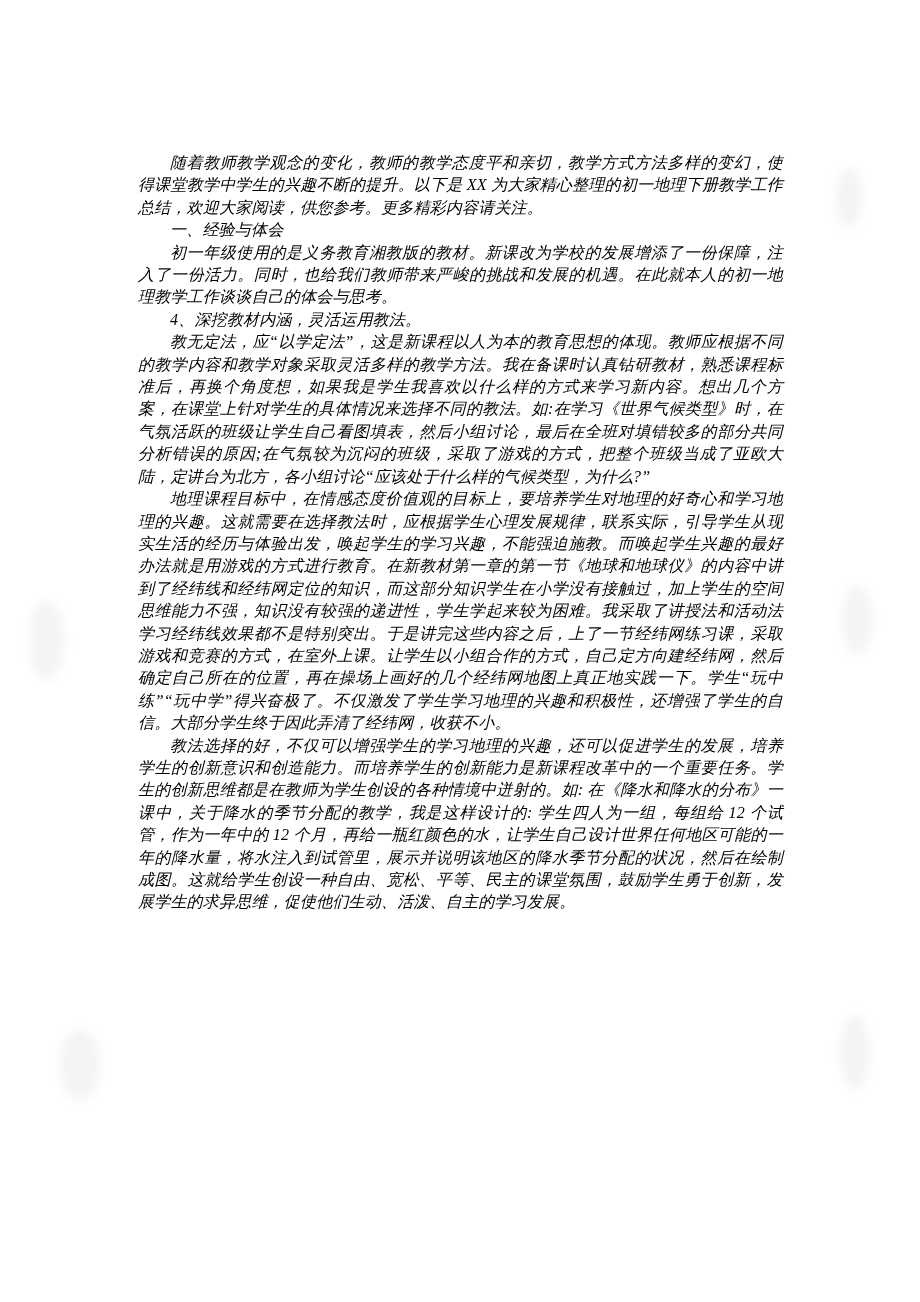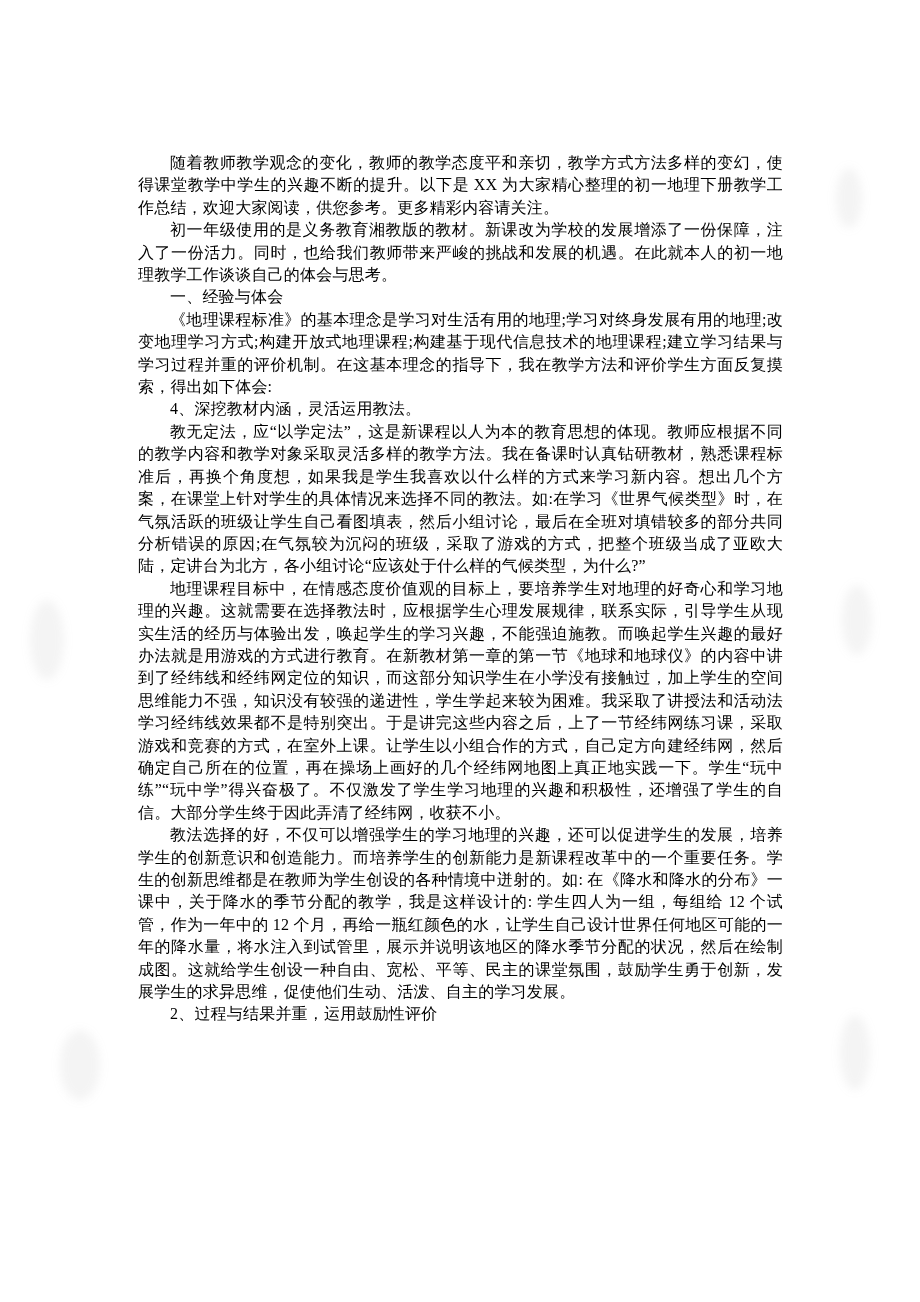--- a/index.html
+++ b/index.html
@@ -28,20 +28,21 @@
     font-size: 16px;
     line-height: 22.4px;
     text-align: justify;
     letter-spacing: 0.2px;
   }
   .doc-body p {
     margin: 0;
     padding: 0;
     text-indent: 2em;
     word-break: break-all;
+    font-style: italic;
   }
   
   .watermark {
     position: absolute;
     background: rgba(130, 130, 130, 0.09);
     border-radius: 50%;
     filter: blur(5px);
     pointer-events: none;
   }
   .wm-1 { left: 836px; top: 168px; width: 26px; height: 60px; }
@@ -56,23 +57,21 @@
 <div class="page">
 
   <div class="watermark wm-1"></div>
   <div class="watermark wm-2"></div>
   <div class="watermark wm-3"></div>
   <div class="watermark wm-4"></div>
   <div class="watermark wm-5"></div>
 
   <div class="doc-body">
     <p>随着教师教学观念的变化，教师的教学态度平和亲切，教学方式方法多样的变幻，使得课堂教学中学生的兴趣不断的提升。以下是 XX 为大家精心整理的初一地理下册教学工作总结，欢迎大家阅读，供您参考。更多精彩内容请关注。</p>
+    <p>一、经验与体会</p>
     <p>初一年级使用的是义务教育湘教版的教材。新课改为学校的发展增添了一份保障，注入了一份活力。同时，也给我们教师带来严峻的挑战和发展的机遇。在此就本人的初一地理教学工作谈谈自己的体会与思考。</p>
-    <p>一、经验与体会</p>
-    <p>《地理课程标准》的基本理念是学习对生活有用的地理;学习对终身发展有用的地理;改变地理学习方式;构建开放式地理课程;构建基于现代信息技术的地理课程;建立学习结果与学习过程并重的评价机制。在这基本理念的指导下，我在教学方法和评价学生方面反复摸索，得出如下体会:</p>
     <p>4、深挖教材内涵，灵活运用教法。</p>
     <p>教无定法，应“以学定法”，这是新课程以人为本的教育思想的体现。教师应根据不同的教学内容和教学对象采取灵活多样的教学方法。我在备课时认真钻研教材，熟悉课程标准后，再换个角度想，如果我是学生我喜欢以什么样的方式来学习新内容。想出几个方案，在课堂上针对学生的具体情况来选择不同的教法。如:在学习《世界气候类型》时，在气氛活跃的班级让学生自己看图填表，然后小组讨论，最后在全班对填错较多的部分共同分析错误的原因;在气氛较为沉闷的班级，采取了游戏的方式，把整个班级当成了亚欧大陆，定讲台为北方，各小组讨论“应该处于什么样的气候类型，为什么?”</p>
     <p>地理课程目标中，在情感态度价值观的目标上，要培养学生对地理的好奇心和学习地理的兴趣。这就需要在选择教法时，应根据学生心理发展规律，联系实际，引导学生从现实生活的经历与体验出发，唤起学生的学习兴趣，不能强迫施教。而唤起学生兴趣的最好办法就是用游戏的方式进行教育。在新教材第一章的第一节《地球和地球仪》的内容中讲到了经纬线和经纬网定位的知识，而这部分知识学生在小学没有接触过，加上学生的空间思维能力不强，知识没有较强的递进性，学生学起来较为困难。我采取了讲授法和活动法学习经纬线效果都不是特别突出。于是讲完这些内容之后，上了一节经纬网练习课，采取游戏和竞赛的方式，在室外上课。让学生以小组合作的方式，自己定方向建经纬网，然后确定自己所在的位置，再在操场上画好的几个经纬网地图上真正地实践一下。学生“玩中练”“玩中学”得兴奋极了。不仅激发了学生学习地理的兴趣和积极性，还增强了学生的自信。大部分学生终于因此弄清了经纬网，收获不小。</p>
     <p>教法选择的好，不仅可以增强学生的学习地理的兴趣，还可以促进学生的发展，培养学生的创新意识和创造能力。而培养学生的创新能力是新课程改革中的一个重要任务。学生的创新思维都是在教师为学生创设的各种情境中迸射的。如: 在《降水和降水的分布》一课中，关于降水的季节分配的教学，我是这样设计的: 学生四人为一组，每组给 12 个试管，作为一年中的 12 个月，再给一瓶红颜色的水，让学生自己设计世界任何地区可能的一年的降水量，将水注入到试管里，展示并说明该地区的降水季节分配的状况，然后在绘制成图。这就给学生创设一种自由、宽松、平等、民主的课堂氛围，鼓励学生勇于创新，发展学生的求异思维，促使他们生动、活泼、自主的学习发展。</p>
-    <p>2、过程与结果并重，运用鼓励性评价</p>
   </div>
 
 </div>
 
 </body></html>

